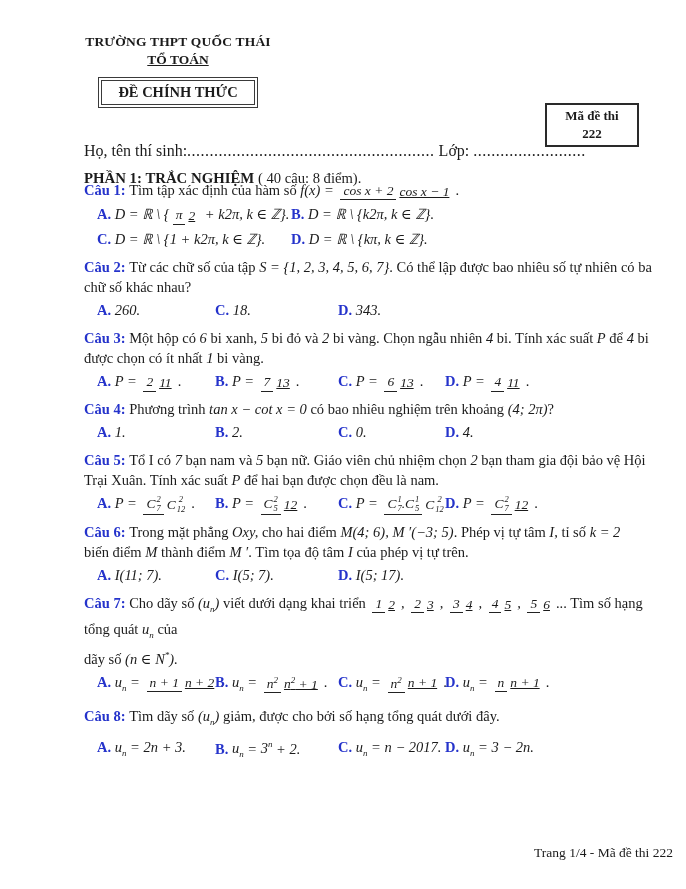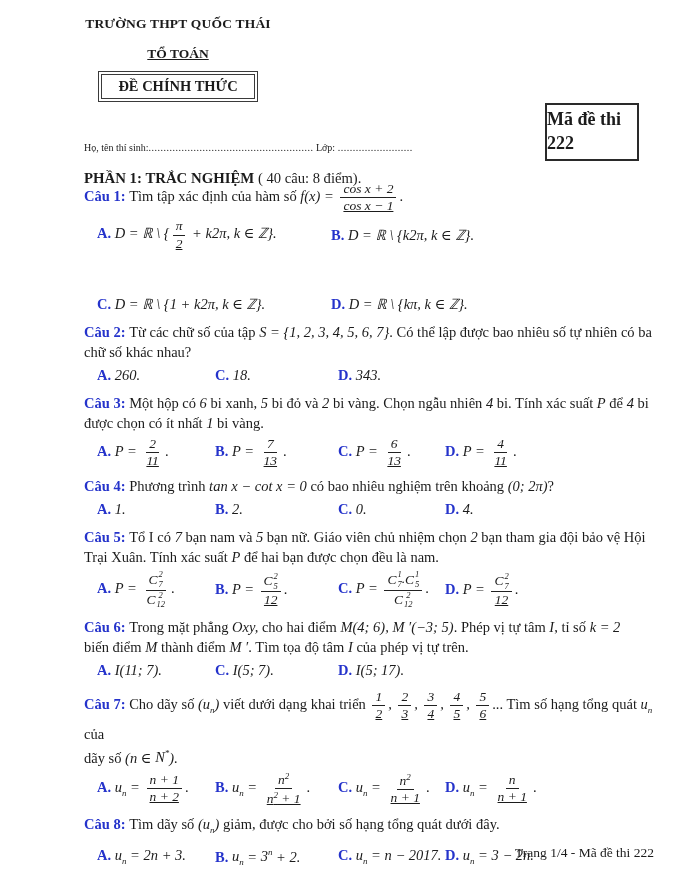--- a/index.html
+++ b/index.html
@@ -2,58 +2,58 @@
 <html style="--accent: #2533cb;"><head>
 <meta charset="utf-8">
 <style>
   html,body{margin:0;padding:0;background:#e8e8e8;}
   .page{
     position:relative;width:686px;height:889px;background:#ffffff;
     font-family:"Liberation Serif","DejaVu Serif",serif;color:#1b1b1b;
     font-size:14.5px;overflow:hidden;margin:0 auto;
   }
   
-  .h-left{position:absolute;left:52px;top:16px;width:252px;text-align:center;}
+  .h-left{position:absolute;left:52px;top:34px;width:252px;text-align:center;}
   .school{font-weight:bold;font-size:13.5px;letter-spacing:.2px;}
-  .dept{font-weight:bold;font-size:13.5px;text-decoration:underline;margin-top:14px;}
+  .dept{font-weight:bold;font-size:13.5px;text-decoration:underline;margin-top:2px;}
   .official-box{display:inline-block;margin-top:9px;border:1px solid #3a3a3a;padding:2px;background:#fff;}
   .official-inner{border:1px solid #3a3a3a;padding:3px 16px;font-weight:bold;font-size:14.5px;}
   .h-right{position:absolute;left:340px;top:27px;width:330px;}
   .exam-title{font-weight:bold;font-size:14.8px;}
   .exam-subject{font-weight:bold;font-size:13.8px;margin-top:1px;}
   .exam-duration,.exam-date{font-style:italic;font-size:14px;margin-top:2px;}
   .code-box{position:absolute;left:545px;top:103px;width:90px;border:2px solid #2a2a2a;
-    text-align:left;font-weight:bold;font-size:18px;padding:2px 0 3px 0;line-height:1.35;}
-  .student-line{position:absolute;left:84px;top:142px;width:576px;font-size:10px;white-space:nowrap;}
+    text-align:center;font-weight:bold;font-size:13px;padding:2px 0 3px 0;line-height:1.35;}
+  .student-line{position:absolute;left:84px;top:142px;width:576px;font-size:16px;white-space:nowrap;}
   .dots{letter-spacing:.5px;}
   .section-title{position:absolute;left:84px;top:170px;font-size:14.6px;}
   .section-title b{font-size:14.8px;}
   
   .content{position:absolute;left:84px;top:174px;width:578px;}
   .q{margin-top:6px;}
   .stem-line{line-height:20px;min-height:20px;}
   .qlabel{color:var(--accent,#2533cb);font-weight:bold;}
   .m{font-style:italic;}
   .opts{display:grid;padding-left:13px;align-items:center;margin-top:2px;}
   .g4{grid-template-columns:118px 123px 107px 1fr;}
-  .g2{grid-template-columns:194px 1fr;row-gap:2px;gap:40px;}
+  .g2{grid-template-columns:194px 1fr;row-gap:2px;}
   .opt{white-space:nowrap;line-height:23px;}
   .okey{color:var(--accent,#2533cb);font-weight:bold;}
   
-  .frac{display:inline-flex;flex-direction:column;align-items:center;vertical-align:middle;
+  .frac{display:inline-flex;flex-direction:row;align-items:center;vertical-align:middle;
     font-style:italic;margin:1px 3px;text-align:center;font-size:13.5px;}
   .frac .num{border-bottom:1px solid #222;padding:0 3px;line-height:1.2;}
   .frac .den{padding:0 3px;line-height:1.2;text-decoration:underline;}
   
   .cs{display:inline-flex;align-items:center;vertical-align:middle;}
   .cs .csb{font-style:italic;}
   .cs .scripts{display:inline-flex;flex-direction:column;font-size:8.5px;line-height:1.15;
     font-style:italic;margin-left:1px;}
   sub,sup{font-size:9px;font-style:italic;}
-  .footer{position:absolute;right:32px;top:845px;font-size:13.5px;}
+  .footer{position:absolute;right:13px;top:845px;font-size:13.5px;}
 </style>
 </head>
 <body>
 
 <div class="page">
 
   <div class="h-left">
     <div class="school">TRƯỜNG THPT QUỐC THÁI</div>
     <div class="dept">TỔ TOÁN</div>
     <div class="official-box">
@@ -116,21 +116,21 @@
               <span class="num"><span class="m">6</span></span>
               <span class="den"><span class="m">13</span></span>
             </span>.</div>
           <div class="opt"><span class="okey">D.&nbsp;</span><span class="m">P = </span><span class="frac">
               <span class="num"><span class="m">4</span></span>
               <span class="den"><span class="m">11</span></span>
             </span>.</div>
         </div>
       </div>
       <div class="q">
-        <div class="stem-line"><span class="qlabel">Câu 4:&nbsp;</span>Phương trình <span class="m">tan x − cot x = 0</span> có bao nhiêu nghiệm trên khoảng <span class="m">(0; 2π)</span>?</div>
+        <div class="stem-line"><span class="qlabel">Câu 4:&nbsp;</span>Phương trình <span class="m">tan x − cot x = 0</span> có bao nhiêu nghiệm trên khoảng <span class="m">(4; 2π)</span>?</div>
         <div class="opts g4">
           <div class="opt"><span class="okey">A.&nbsp;</span><span class="m">1.</span></div>
           <div class="opt"><span class="okey">B.&nbsp;</span><span class="m">2.</span></div>
           <div class="opt"><span class="okey">C.&nbsp;</span><span class="m">0.</span></div>
           <div class="opt"><span class="okey">D.&nbsp;</span><span class="m">4.</span></div>
         </div>
       </div>
       <div class="q">
         <div class="stem-line"><span class="qlabel">Câu 5:&nbsp;</span>Tổ I có <span class="m">7</span> bạn nam và <span class="m">5</span> bạn nữ. Giáo viên chủ nhiệm chọn <span class="m">2</span> bạn tham gia đội bảo vệ Hội</div>
         <div class="stem-line">Trại Xuân. Tính xác suất <span class="m">P</span> để hai bạn được chọn đều là nam.</div>

